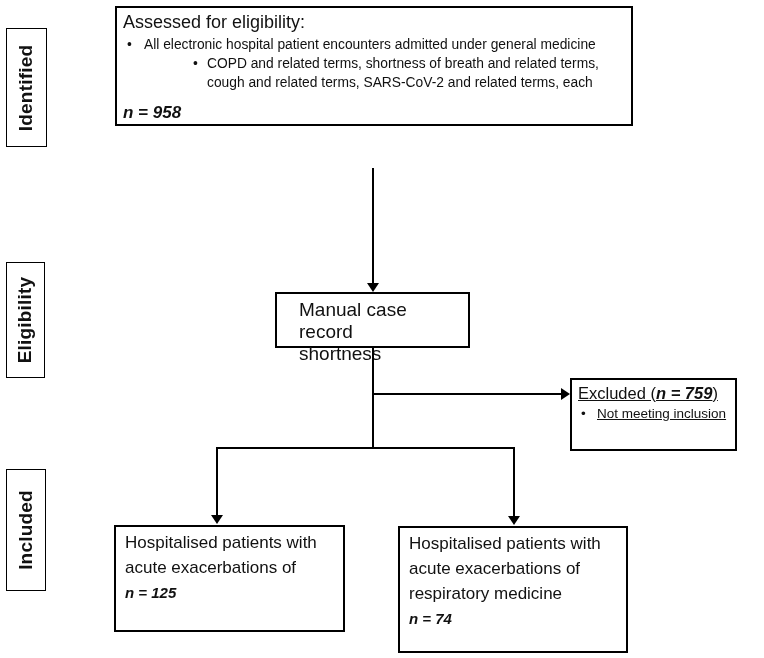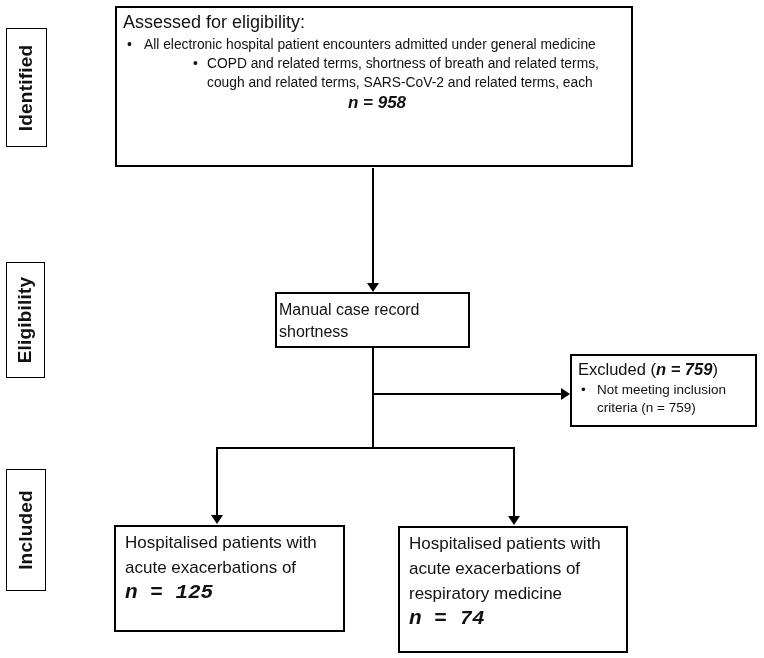--- a/index.html
+++ b/index.html
@@ -35,52 +35,52 @@
   #label-identified  { left: 6px;  top: 28px;  width: 41px; height: 119px; }
   #label-eligibility { left: 6px;  top: 262px; width: 39px; height: 116px; }
   #label-included    { left: 6px;  top: 469px; width: 40px; height: 122px; }
 
   
   .flow-box {
     position: absolute;
     border: 2px solid #000;
     background: #fff;
   }
-  #box-assessed { left: 115px; top: 6px;   width: 518px; height: 161px; }
+  #box-assessed { left: 115px; top: 6px;   width: 518px; height: 120px; }
   #box-manual   { left: 275px; top: 292px; width: 195px; height: 56px;
-                  font-size: 16px; line-height: 22px; padding: 5px 8px 0 2px; }
-  #box-excluded { left: 570px; top: 354px; width: 187px; height: 73px; }
+                  font-size: 19px; line-height: 22px; padding: 5px 8px 0 22px; }
+  #box-excluded { left: 570px; top: 378px; width: 167px; height: 73px; text-decoration: underline; }
   #box-sars     { left: 114px; top: 525px; width: 231px; height: 107px;
                   font-size: 17px; line-height: 25px; padding: 3px 6px 0 9px; }
   #box-other    { left: 398px; top: 526px; width: 230px; height: 127px;
                   font-size: 17px; line-height: 25px; padding: 3px 6px 0 9px; }
 
   .box-title { font-size: 18px; line-height: 22px; margin: 3px 0 2px 6px; }
   .bullet {
     position: relative;
     font-size: 13.8px;
     line-height: 19px;
   }
   .bullet .marker { position: absolute; left: 0; top: 0; }
   #assessed-bullet { margin-left: 10px; padding-left: 17px; }
   #assessed-subbullet { margin-left: 76px; padding-left: 14px; }
   .count {
     font-weight: bold;
     font-style: italic;
     font-size: 17px;
     line-height: 19px;
   }
-  #assessed-count { margin: 1px 0 0 6px; text-align: center; }
+  #assessed-count { margin: 11px 0 0 6px; }
   .gte { text-decoration: underline; }
 
   #box-excluded .box-title { font-size: 16.5px; line-height: 23px; margin: 2px 0 0 6px; }
   .count-inline { font-weight: bold; font-style: italic; }
   #excluded-bullet { margin-left: 9px; padding-left: 16px; font-size: 13.5px; line-height: 18px; }
 
-  #box-sars .count, #box-other .count { font-size: 21px; line-height: 25px; font-family: Liberation Mono, monospace; }
+  #box-sars .count, #box-other .count { font-size: 15px; line-height: 25px; }
 
   
   .line { position: absolute; background: #000; }
   #line-top-to-manual   { left: 372px; top: 168px; width: 1.8px; height: 116px; }
   #line-manual-down     { left: 372px; top: 348px; width: 1.8px; height: 100px; }
   #line-to-excluded     { left: 373px; top: 393px; width: 189px; height: 1.8px; }
   #line-branch          { left: 216px; top: 447px; width: 299px; height: 1.8px; }
   #line-branch-left     { left: 216px; top: 447px; width: 1.8px; height: 68px; }
   #line-branch-right    { left: 513px; top: 447px; width: 1.8px; height: 69px; }
 
@@ -143,21 +143,20 @@
         <div>shortness</div>
       </div>
   </div>
 
   <div class="flow-box" id="box-excluded">
     <div class="box-title"><span>Excluded (</span><span class="count-inline">n = 759</span><span>)</span></div>
     <div class="bullet" id="excluded-bullet">
       <span class="marker">•</span>
       <div>
           <div>Not meeting inclusion</div>
-          <div>criteria (n = 759)</div>
         </div>
     </div>
   </div>
 
   <div class="flow-box" id="box-sars">
     <div>
         <div>Hospitalised patients with</div>
         <div>acute exacerbations of</div>
       </div>
     <div class="count">n = 125</div>

